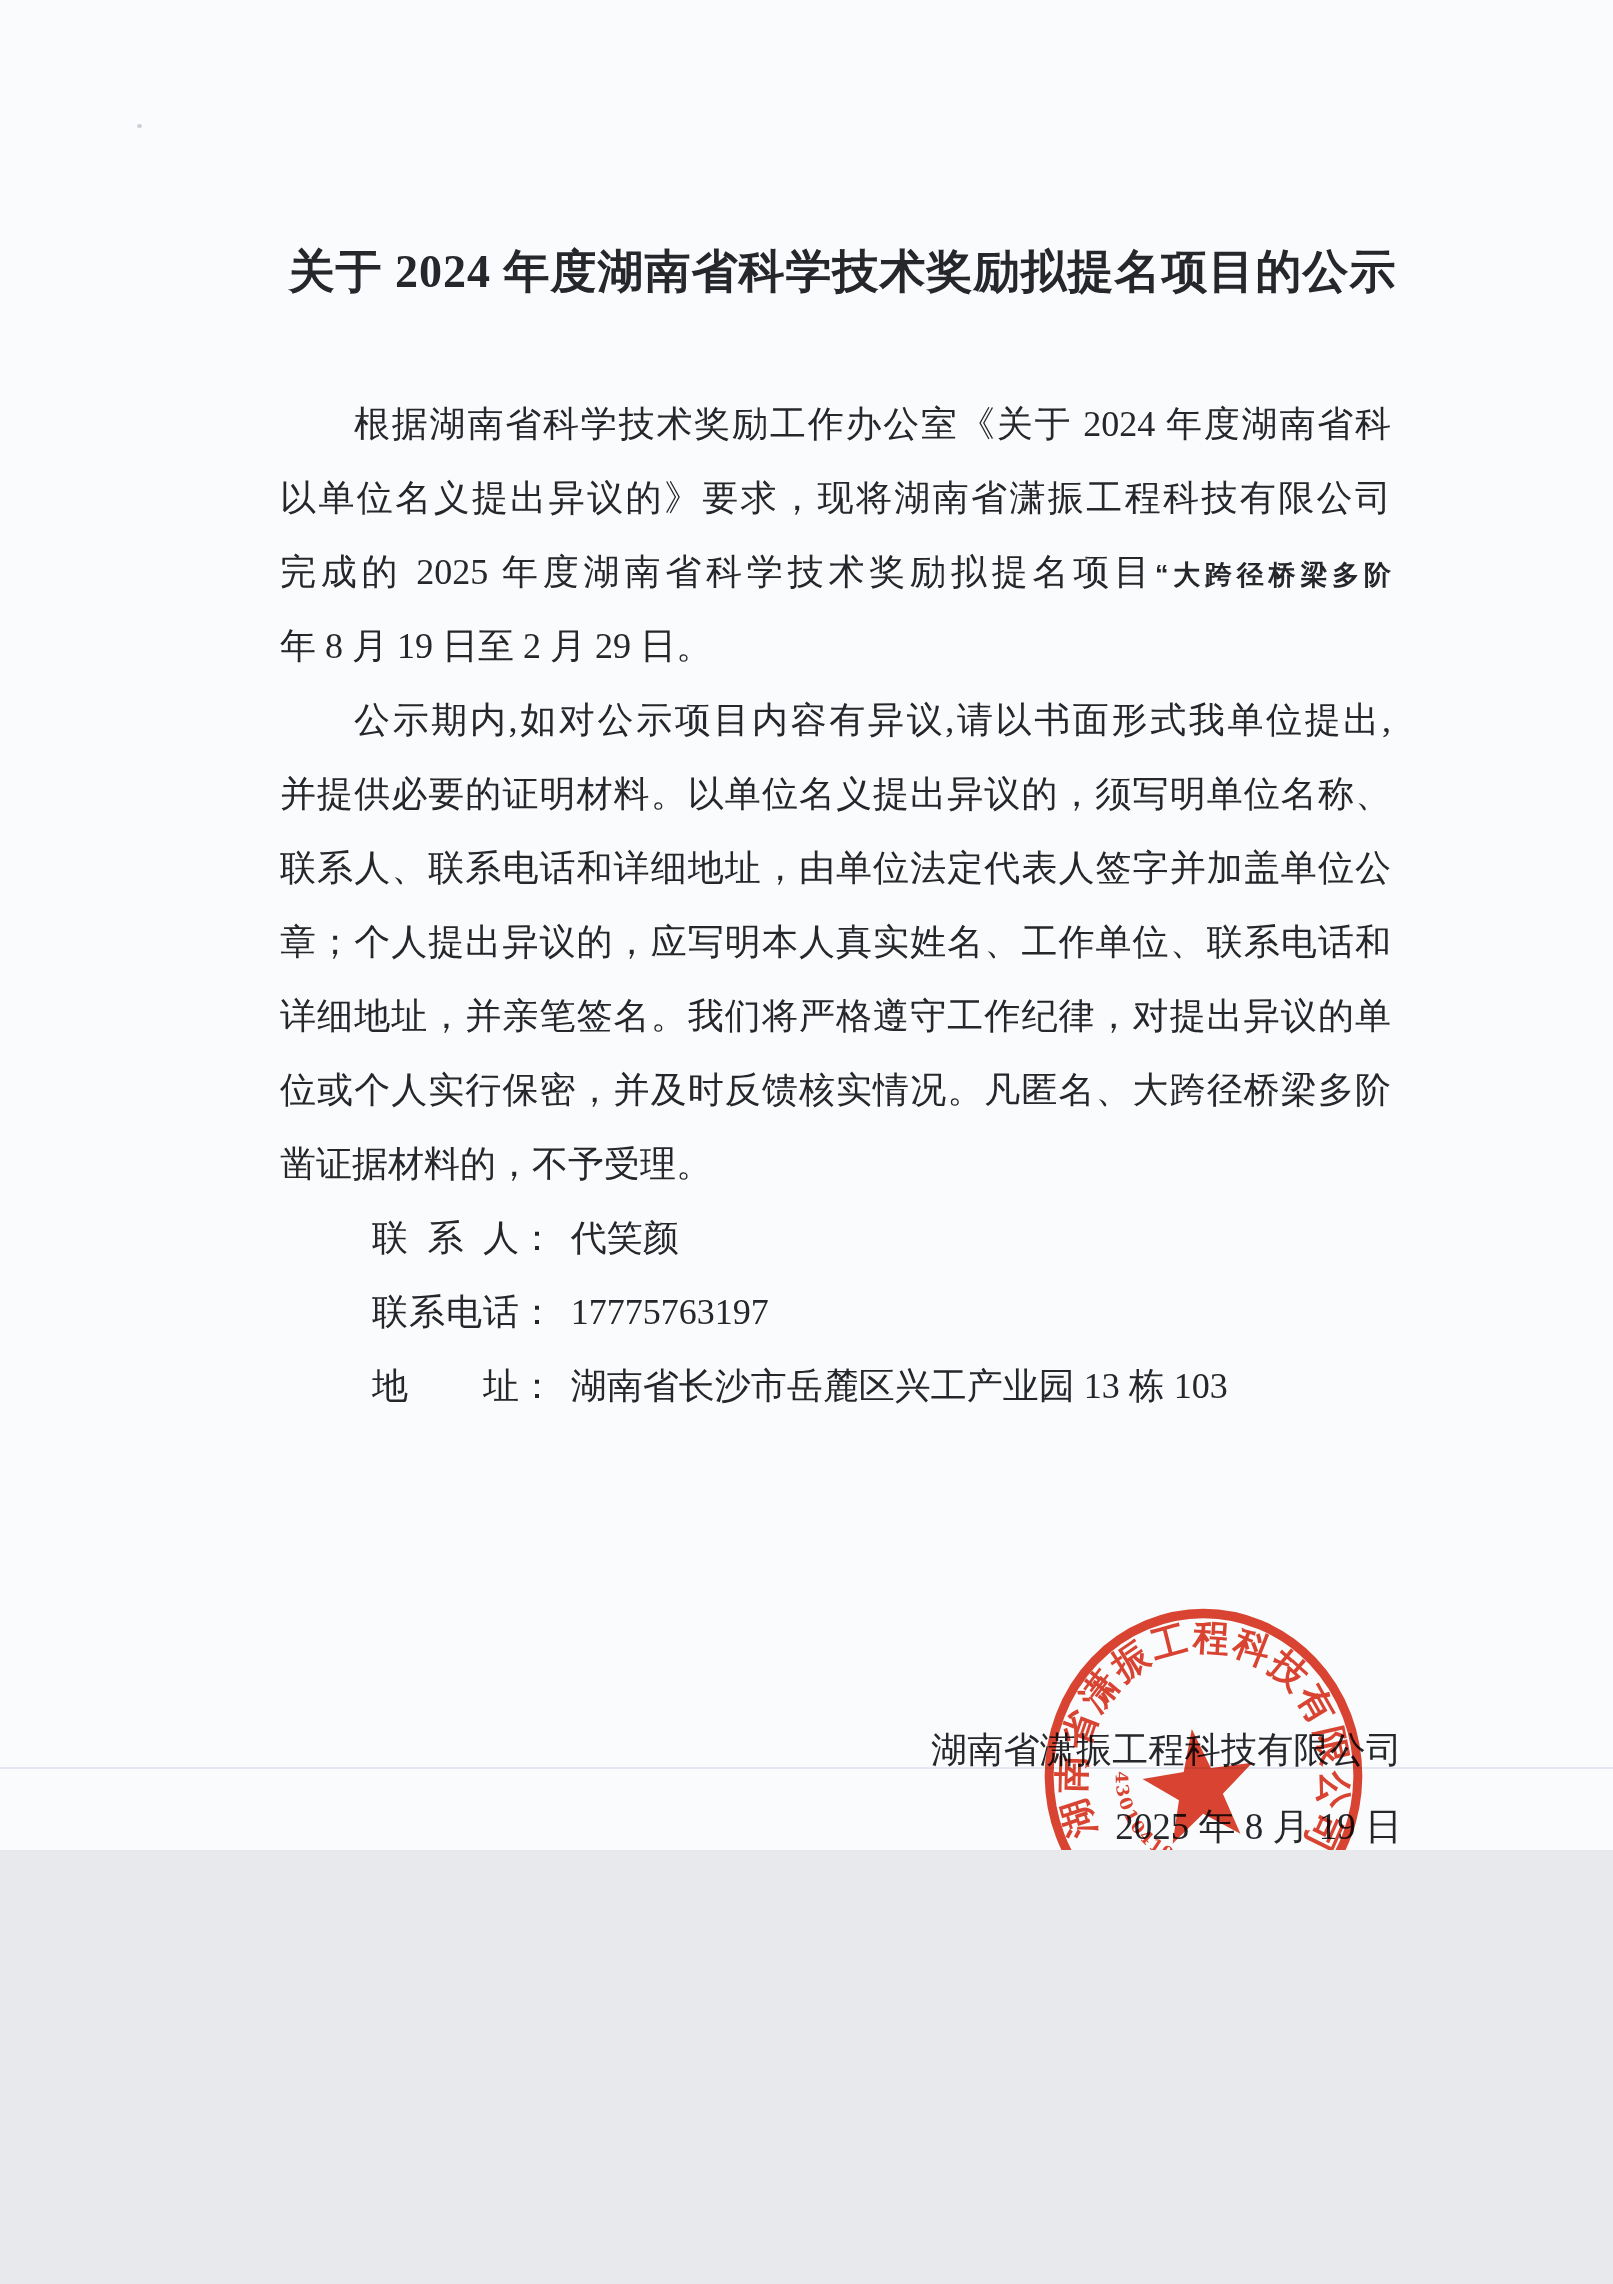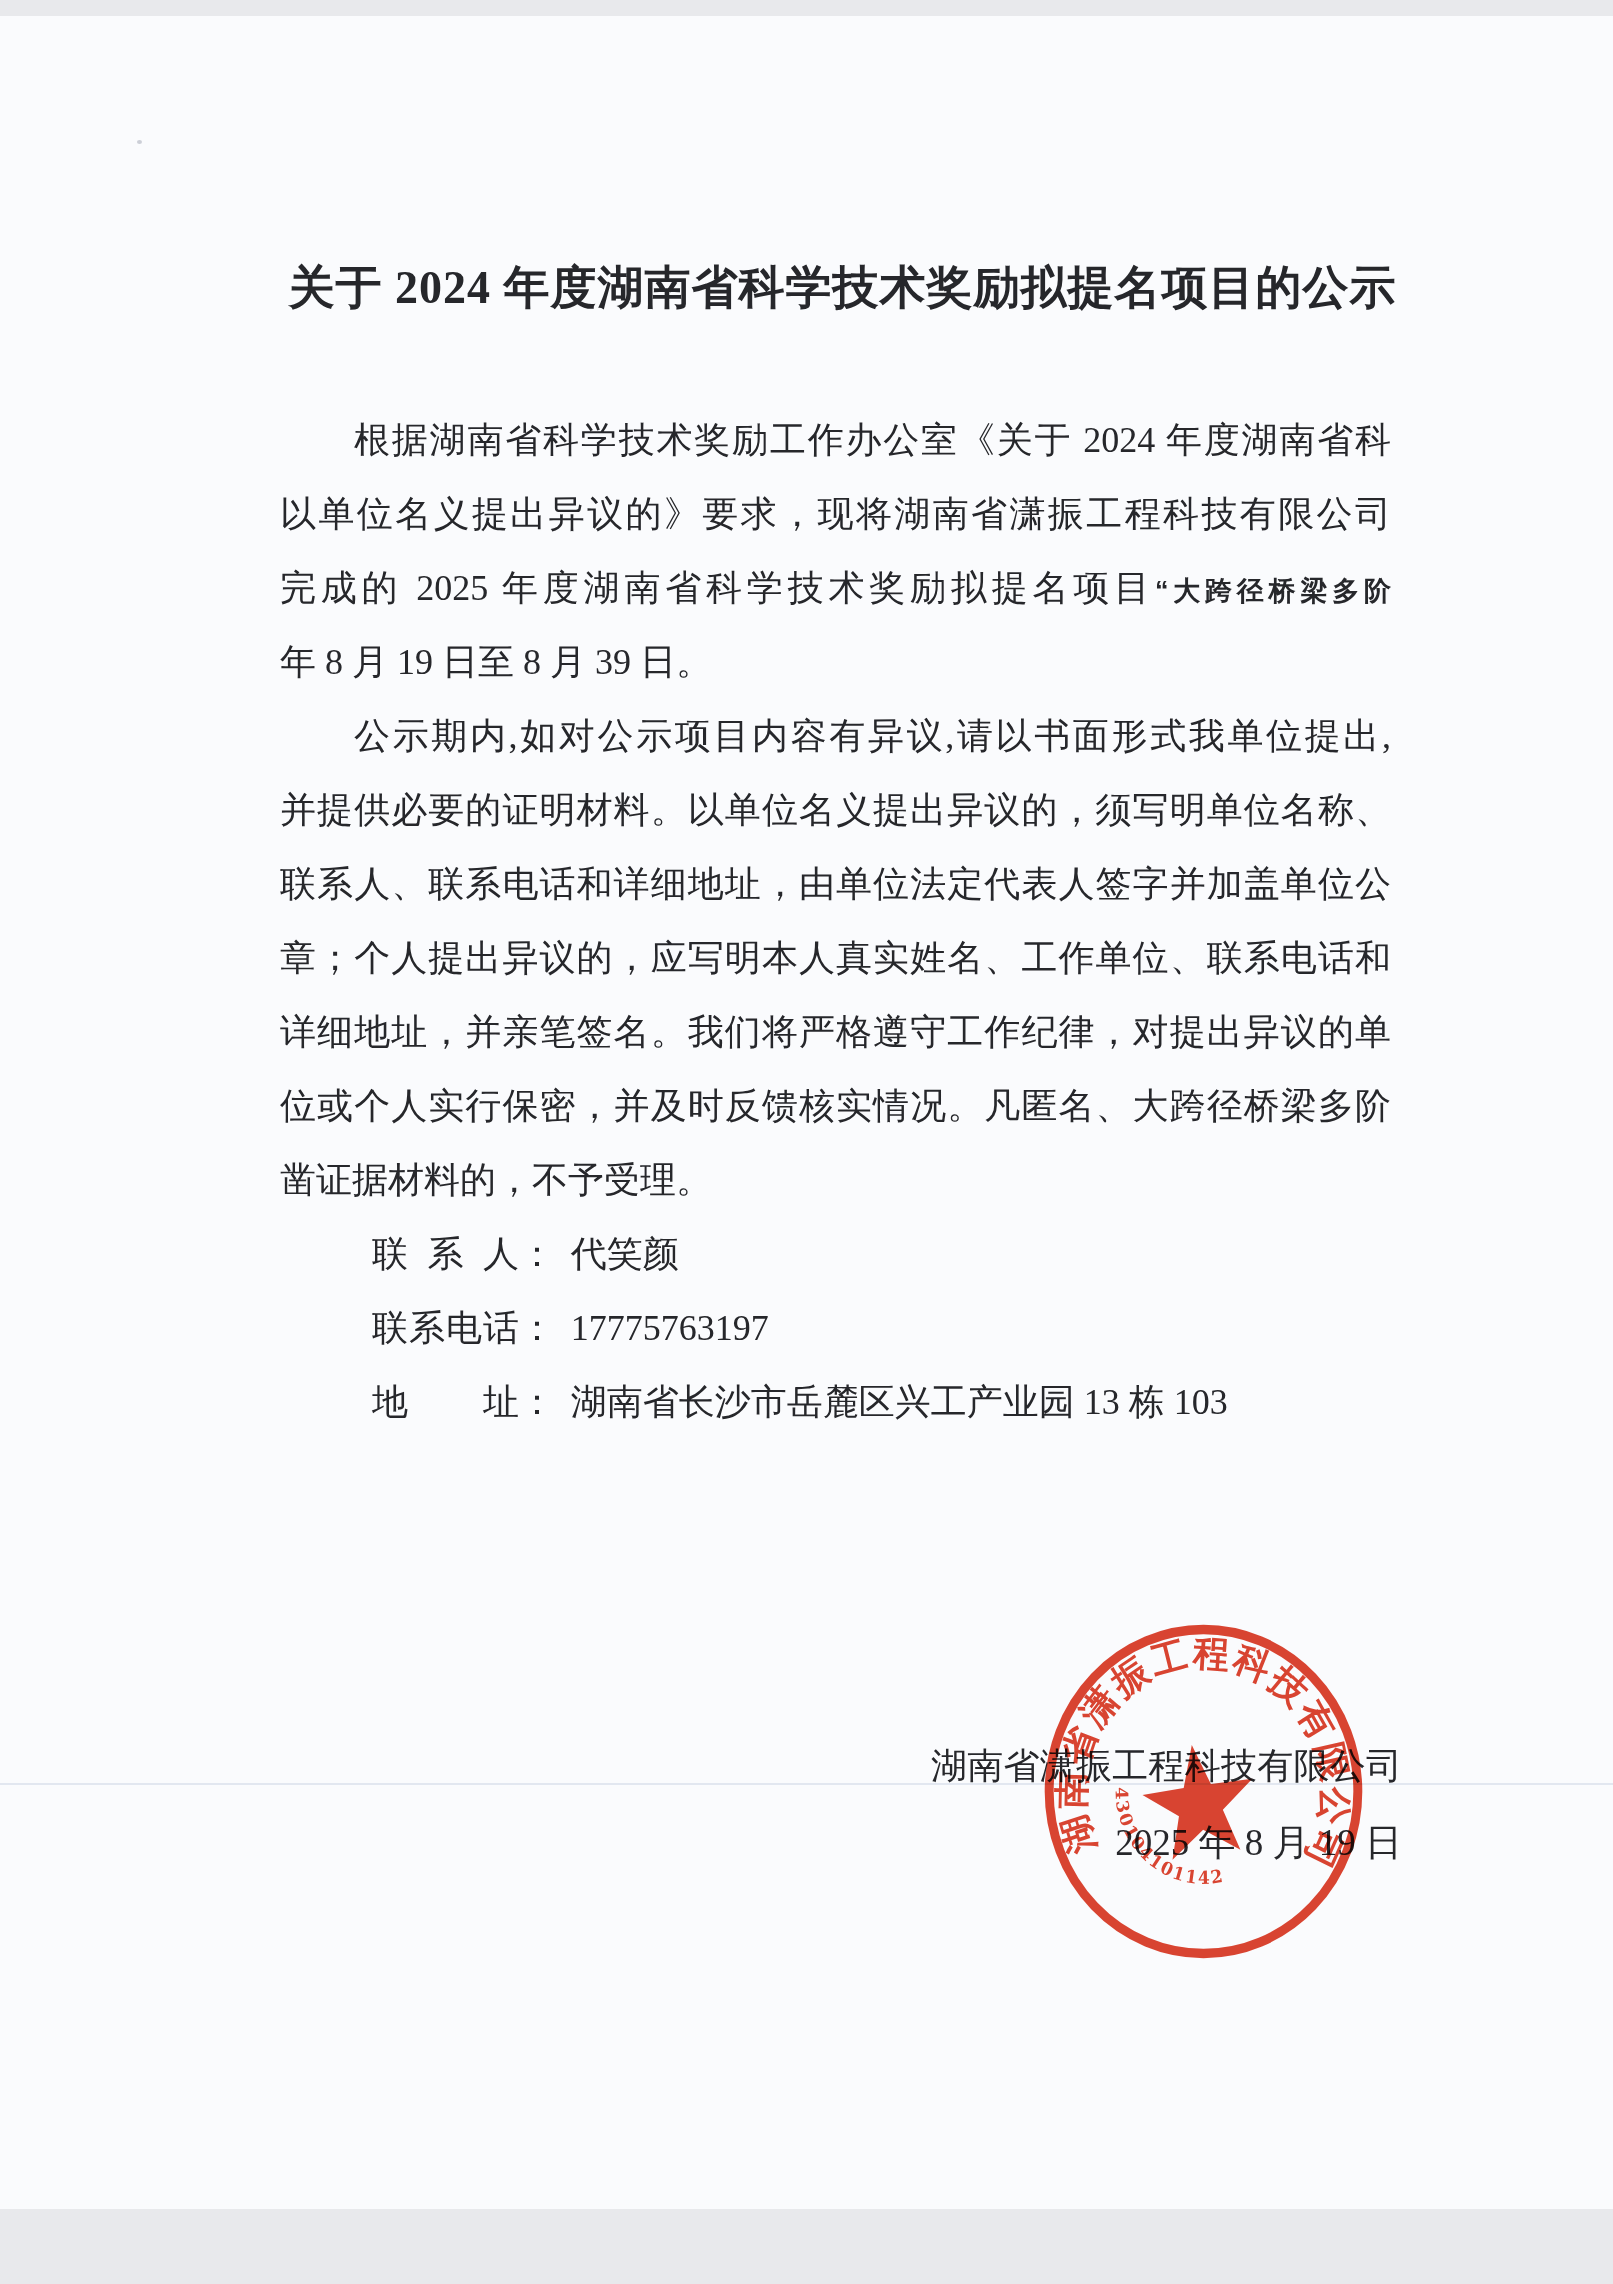--- a/index.html
+++ b/index.html
@@ -1,19 +1,19 @@
 <!DOCTYPE html>
 <html><head>
 <meta charset="utf-8">
 <style>
   html,body { margin:0; padding:0; background:#e8e9ec; }
   .page {
     position:relative;
-    width:1613px; height:2193px;
-    margin:16px auto;
+    width:1613px; height:1850px;
+    margin:0 auto;
     background:#fafbfd;
     font-family:"Liberation Serif","DejaVu Serif",serif;
     color:#26272b;
     overflow:hidden;
   }
   .doc-title {
     position:absolute; left:287px; top:235px; width:1111px;
     text-align:center;
     font-size:46px; font-weight:bold;
     line-height:73px;
@@ -79,21 +79,21 @@
 <body>
 
 <div class="page">
 
   <div class="doc-title">关于 2024 年度湖南省科学技术奖励拟提名项目的公示</div>
 
   <div class="body-text">
     <div class="line indent">根据湖南省科学技术奖励工作办公室《关于 2024 年度湖南省科</div>
     <div class="line">以单位名义提出异议的》要求，现将湖南省潇振工程科技有限公司</div>
     <div class="line"><span>完成的 2025 年度湖南省科学技术奖励拟提名项目</span><span class="bold-seg">“大跨径桥梁多阶</span></div>
-    <div class="line endline">年 8 月 19 日至 8 月 39 日。</div>
+    <div class="line endline">年 8 月 19 日至 2 月 29 日。</div>
     <div class="line indent">公示期内,如对公示项目内容有异议,请以书面形式我单位提出,</div>
     <div class="line">并提供必要的证明材料。以单位名义提出异议的，须写明单位名称、</div>
     <div class="line">联系人、联系电话和详细地址，由单位法定代表人签字并加盖单位公</div>
     <div class="line">章；个人提出异议的，应写明本人真实姓名、工作单位、联系电话和</div>
     <div class="line">详细地址，并亲笔签名。我们将严格遵守工作纪律，对提出异议的单</div>
     <div class="line">位或个人实行保密，并及时反馈核实情况。凡匿名、大跨径桥梁多阶</div>
     <div class="line endline">凿证据材料的，不予受理。</div>
 
     <div class="line endline contact-line">
       <span class="contact-label">联 系 人</span><span class="contact-colon">：</span><span>代笑颜</span>

